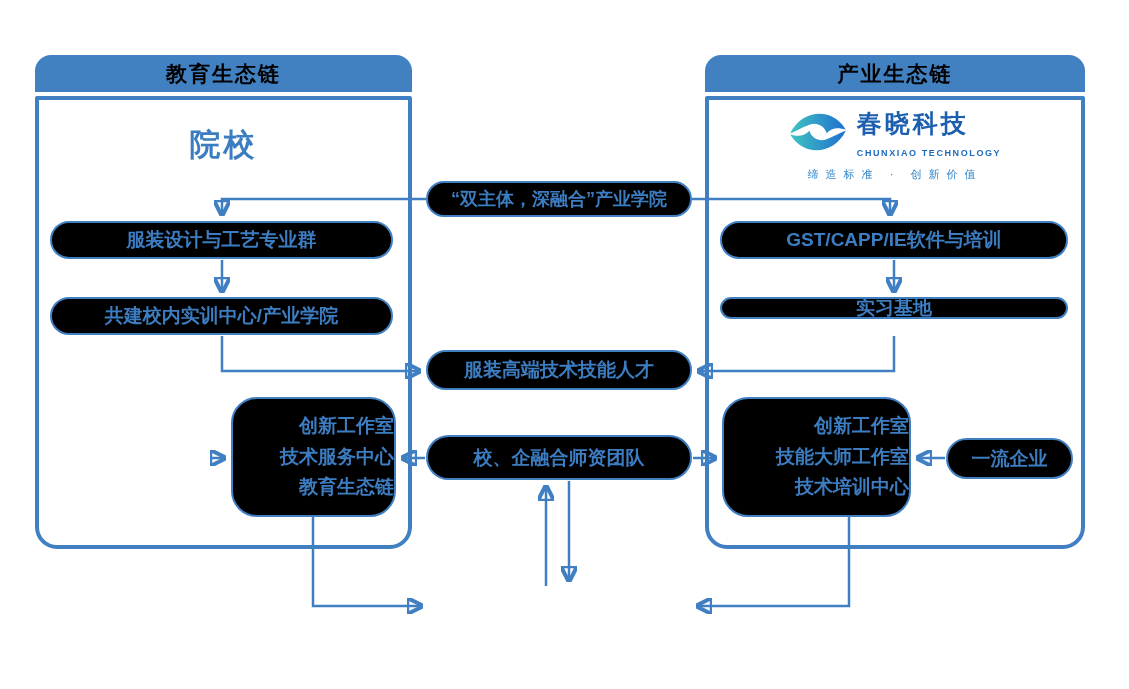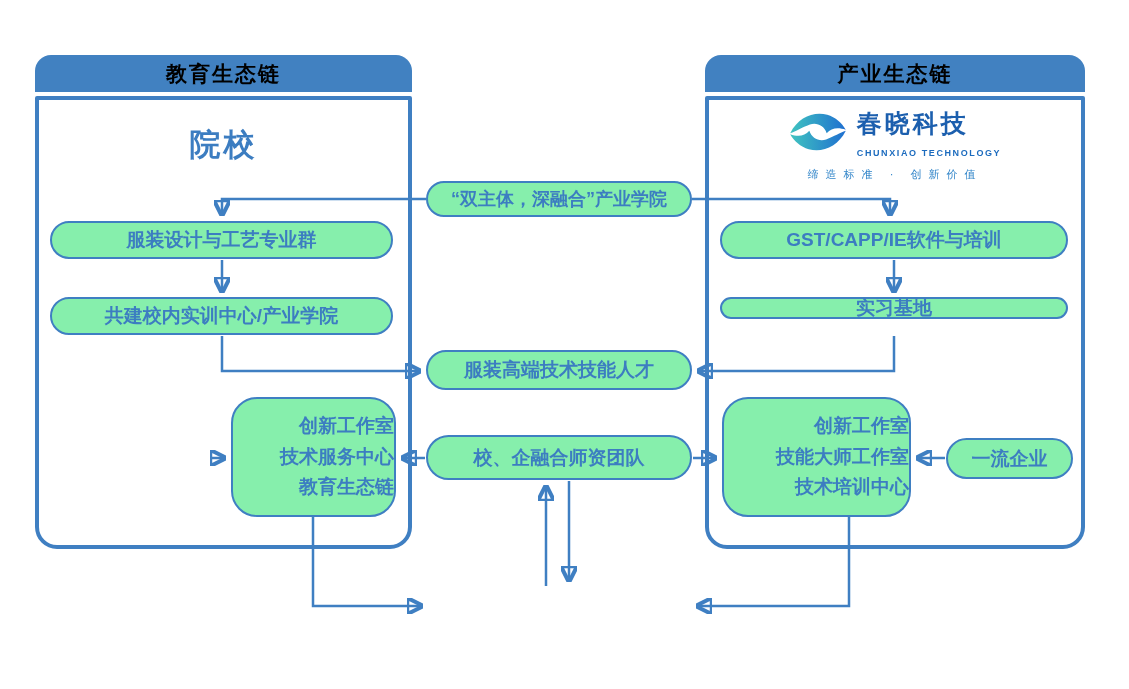--- a/index.html
+++ b/index.html
@@ -32,21 +32,21 @@
     position: absolute;
     background: #ffffff;
     border: 4px solid #3F7FC2;
     border-radius: 2px 2px 22px 22px;
     z-index: 1;
   }
 
   
   .node {
     position: absolute;
-    background: #86efac;
+    background: #000000;
     border: 2.5px solid #3F7FC2;
     color: #3C7DC1;
     font-weight: bold;
     font-size: 19px;
     display: flex;
     align-items: center;
     justify-content: center;
     text-align: center;
     z-index: 4;
     white-space: nowrap;

